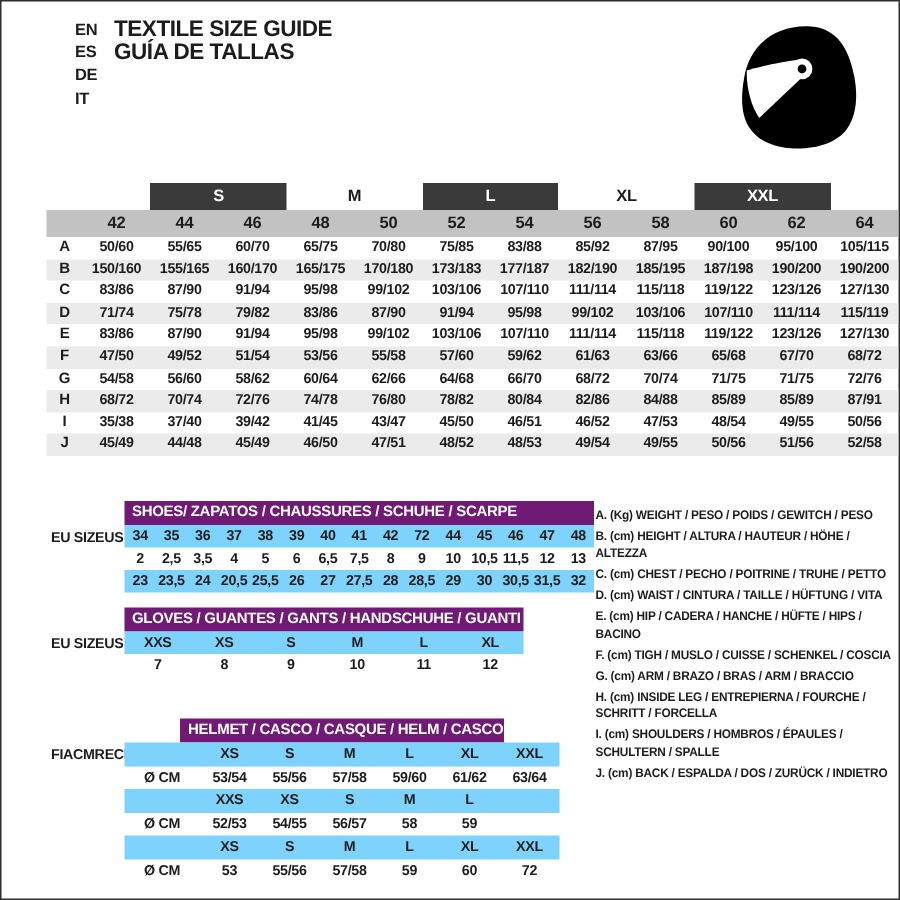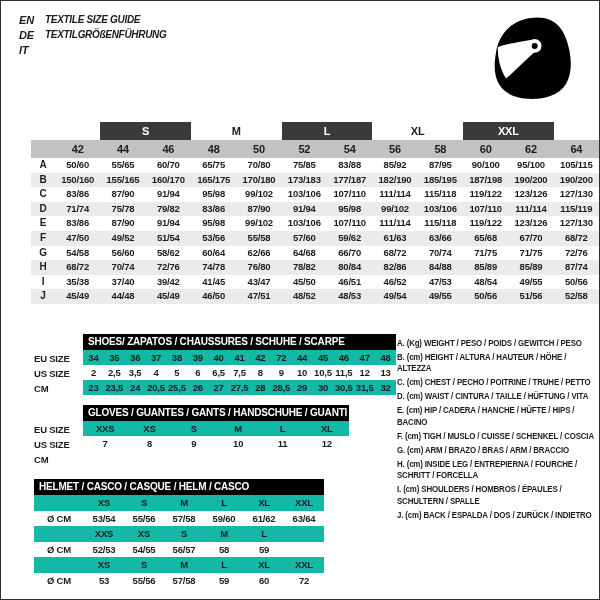--- a/index.html
+++ b/index.html
@@ -5,87 +5,90 @@
   * { margin:0; padding:0; box-sizing:border-box; }
   html,body { background:#fff; }
   #canvas {
     position:relative; width:600px; height:600px; background:#fff;
     border:1px solid #2e2e2e; overflow:hidden;
     font-family:"Liberation Sans", sans-serif; color:#1c1c1c;
     letter-spacing:-0.2px;
   }
 
   
-  #lang-block { position:absolute; left:18px; top:11px;font-style:italic; }
+  #lang-block { position:absolute; left:49px; top:11px; }
   .lang-row { display:flex; height:15.3px; align-items:center; }
   .lang-code { width:26px; font-size:11px; font-weight:bold; }
-  .lang-title { font-size:10px; font-weight:bold; letter-spacing:-0.3px; white-space:nowrap; }
+  .lang-title { font-size:15px; font-weight:bold; letter-spacing:-0.3px; white-space:nowrap; }
 
   
   #helmet-icon { position:absolute; right:22px; top:10px; width:92px; height:92px; }
 
   
   #textile-size-table { position:absolute; left:30px; top:121px; width:568px; }
   .trow { display:grid; grid-template-columns:24px repeat(12, 1fr); }
   .band-row { height:18px; }
   .band-cell { font-size:11px; font-weight:bold; text-align:center; line-height:18px; }
   .band-cell.dark { background:#3a3a3a; color:#fff; }
   .num-row { height:18px; background:#c2c2c2; }
   .num-cell { font-size:11px; font-weight:bold; text-align:center; line-height:18px; }
   .data-row { height:14.6px; }
   .data-row.shaded { background:#ebebeb; }
   .row-label { font-size:10px; font-weight:bold; text-align:center; line-height:14.6px; }
   .data-cell { font-size:9.5px; font-weight:bold; text-align:center; line-height:14.6px; white-space:nowrap; }
 
   
   .sec { position:absolute; display:flex; }
-  .sec-labels { width:49px; display:flex; flex-direction:column; padding-top:17px; }
+  .sec-labels { width:49px; display:flex; flex-direction:row; padding-top:17px; }
   .sec-label { font-size:9.5px; font-weight:bold; white-space:nowrap; }
   .sec-body { display:flex; flex-direction:column; }
-  .sec-header { background:#000000; color:#fff; font-size:10px; font-weight:bold;
+  .sec-header { background:#701a75; color:#fff; font-size:10px; font-weight:bold;
                 height:16px; line-height:16px; padding-left:5px; white-space:nowrap; }
   .sec-row { display:grid; align-items:center; }
-  .sec-row.shaded { background:#14b8a6; }
+  .sec-row.shaded { background:#7dd3fc; }
   .sec-cell { font-size:9.5px; font-weight:bold; text-align:center; white-space:nowrap; }
   .prefix-cell { font-size:9.5px; font-weight:bold; text-align:center; white-space:nowrap; }
 
   #shoes-section  { left:33px; top:333px; }
   #shoes-section  .sec-body { width:313px; }
   #shoes-section  .sec-row { grid-template-columns:repeat(15,1fr); height:15px; }
   #shoes-section  .sec-label { height:15px; line-height:15px; }
 
   #gloves-section { left:33px; top:404px; }
   #gloves-section .sec-body { width:266px; }
   #gloves-section .sec-row { grid-template-columns:repeat(6,1fr); height:15px; }
   #gloves-section .sec-label { height:15px; line-height:15px; }
 
   #helmet-section { left:33px; top:478px; }
-  #helmet-section .sec-body { width:290px; }
+  #helmet-section .sec-body { width:290px;align-items:center; }
   #helmet-section .sec-row { grid-template-columns:50px repeat(6,40px); height:15.5px; }
   #helmet-section .sec-label { height:15.5px; line-height:15.5px; }
 
   
   #measure-legend { position:absolute; left:396px; top:337px; width:212px;
                     transform:scaleX(0.95); transform-origin:left top; }
   .legend-item { font-size:8.3px; font-weight:bold; line-height:11.4px;
                  margin-bottom:2.6px; letter-spacing:-0.15px; }
 </style>
 </head>
 <body>
 
 <div id="canvas">
 
   <div id="lang-block">
       <div class="lang-row">
         <div class="lang-code">EN</div>
         <div class="lang-title">TEXTILE SIZE GUIDE</div>
       </div>
       <div class="lang-row">
+        <div class="lang-code">ES</div>
+        <div class="lang-title">GUÍA DE TALLAS</div>
+      </div>
+      <div class="lang-row">
         <div class="lang-code">DE</div>
-        <div class="lang-title">TEXTILGRÖßENFÜHRUNG</div>
       </div>
       <div class="lang-row">
         <div class="lang-code">IT</div>
       </div>
     </div>
 
   <svg id="helmet-icon" viewBox="0 0 100 100" xmlns="http://www.w3.org/2000/svg">
     <path fill="#000" d="M57 7 C 31 7 15 24 12 45 C 9.5 59 10 71 15.5 80 C 21 89 32 94.5 46 95.5 C 63 96.5 79 92 86.5 81.5 C 93.5 72 94.5 58 92 44 C 87.5 20 77 7 57 7 Z"></path>
     <path fill="#fff" d="M14 39 C 22 36.5 41 32.5 50 31.5 C 58 31 60.5 38 55.5 42.8 L 23 73.5 C 17 65 13.5 51 14 39 Z"></path>
     <circle cx="54" cy="38" r="7.5" fill="#fff"></circle>
@@ -229,21 +232,21 @@
         <div class="data-cell">70/74</div>
         <div class="data-cell">72/76</div>
         <div class="data-cell">74/78</div>
         <div class="data-cell">76/80</div>
         <div class="data-cell">78/82</div>
         <div class="data-cell">80/84</div>
         <div class="data-cell">82/86</div>
         <div class="data-cell">84/88</div>
         <div class="data-cell">85/89</div>
         <div class="data-cell">85/89</div>
-        <div class="data-cell">87/74</div>
+        <div class="data-cell">87/91</div>
       </div>
       <div class="trow data-row">
         <div class="row-label">I</div>
         <div class="data-cell">35/38</div>
         <div class="data-cell">37/40</div>
         <div class="data-cell">39/42</div>
         <div class="data-cell">41/45</div>
         <div class="data-cell">43/47</div>
         <div class="data-cell">45/50</div>
         <div class="data-cell">46/51</div>
@@ -353,20 +356,28 @@
           <div class="sec-cell">8</div>
           <div class="sec-cell">9</div>
           <div class="sec-cell">10</div>
           <div class="sec-cell">11</div>
           <div class="sec-cell">12</div>
         </div>
       </div>
     </div>
 
   <div id="helmet-section" class="sec">
+      <div class="sec-labels">
+        <div class="sec-label"></div>
+        <div class="sec-label">FIA</div>
+        <div class="sec-label"></div>
+        <div class="sec-label">CMR</div>
+        <div class="sec-label"></div>
+        <div class="sec-label">ECE</div>
+      </div>
       <div class="sec-body">
         <div class="sec-header">HELMET / CASCO / CASQUE / HELM / CASCO</div>
         <div class="sec-row shaded">
           <div class="prefix-cell"></div>
           <div class="sec-cell">XS</div>
           <div class="sec-cell">S</div>
           <div class="sec-cell">M</div>
           <div class="sec-cell">L</div>
           <div class="sec-cell">XL</div>
           <div class="sec-cell">XXL</div>

